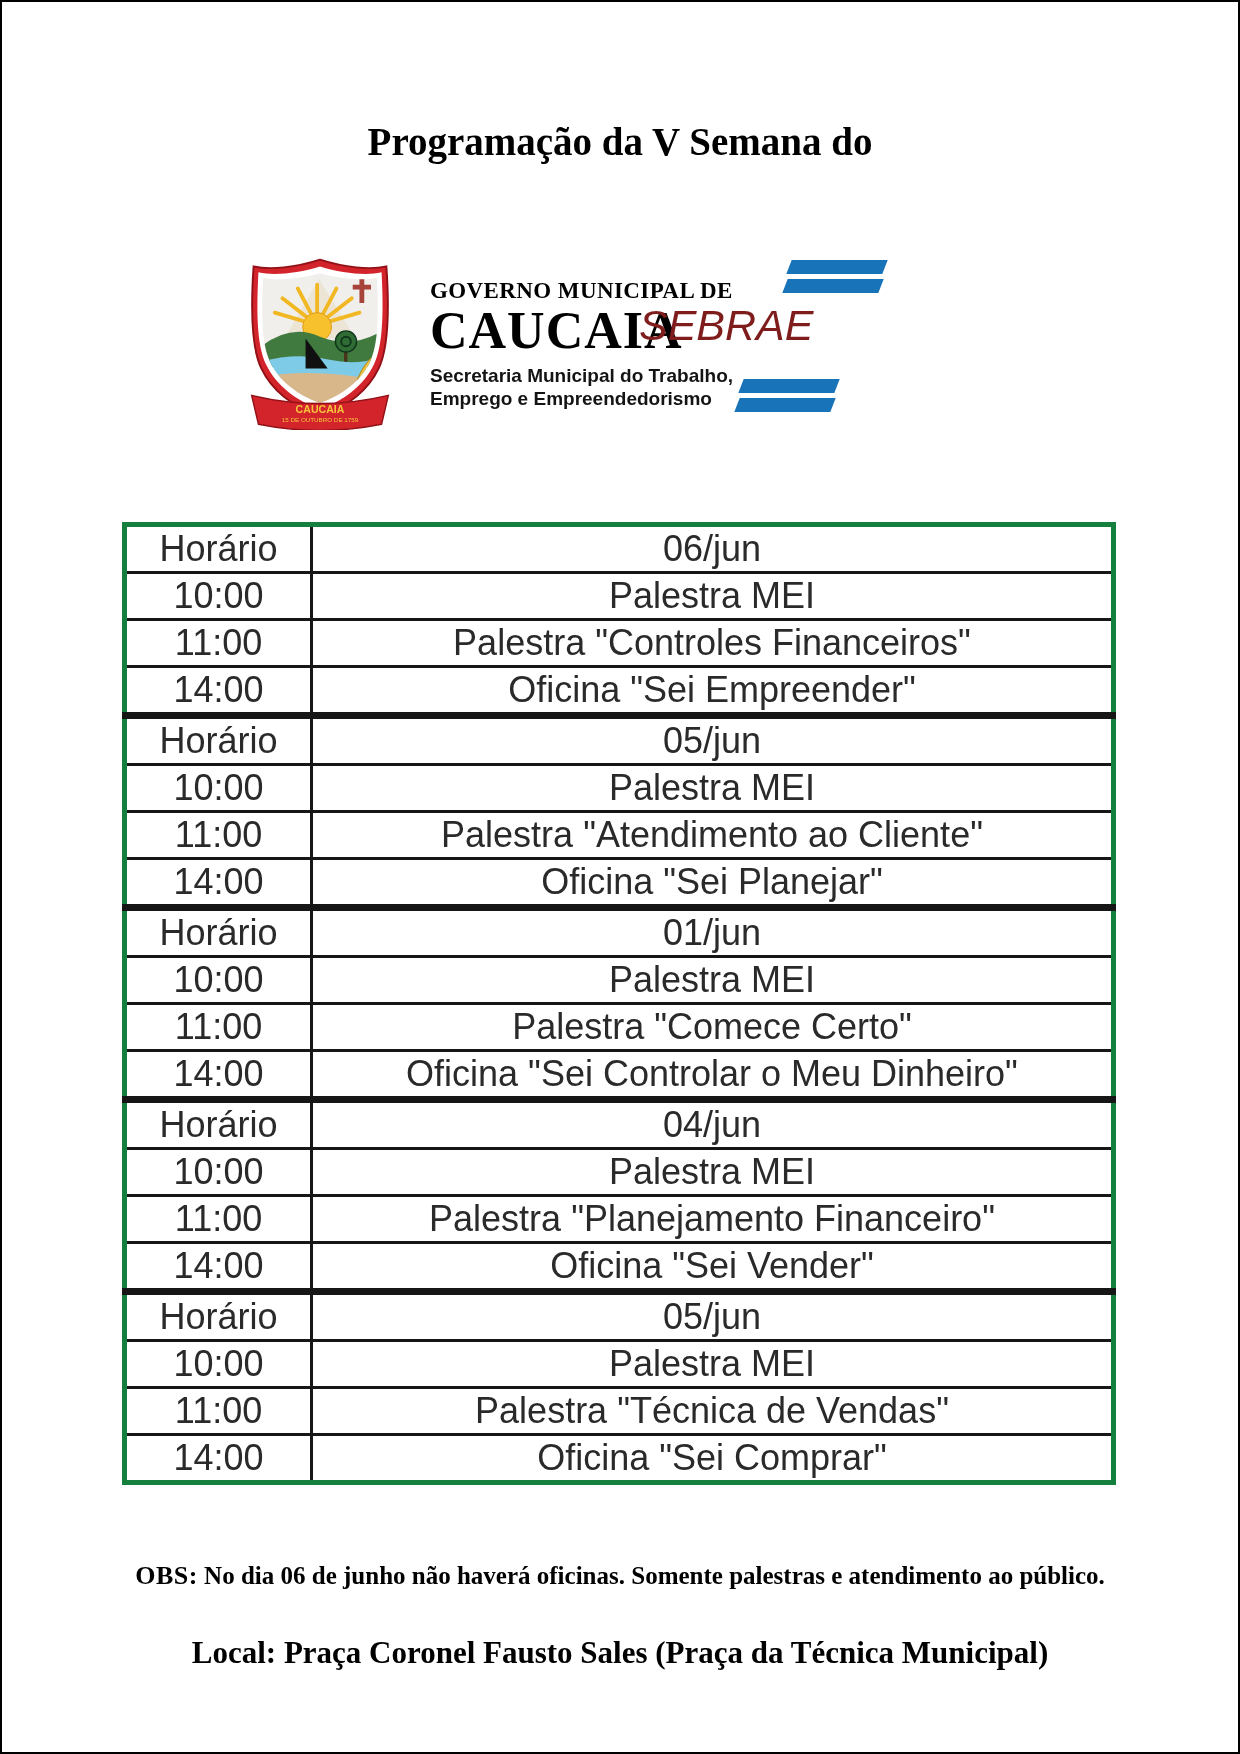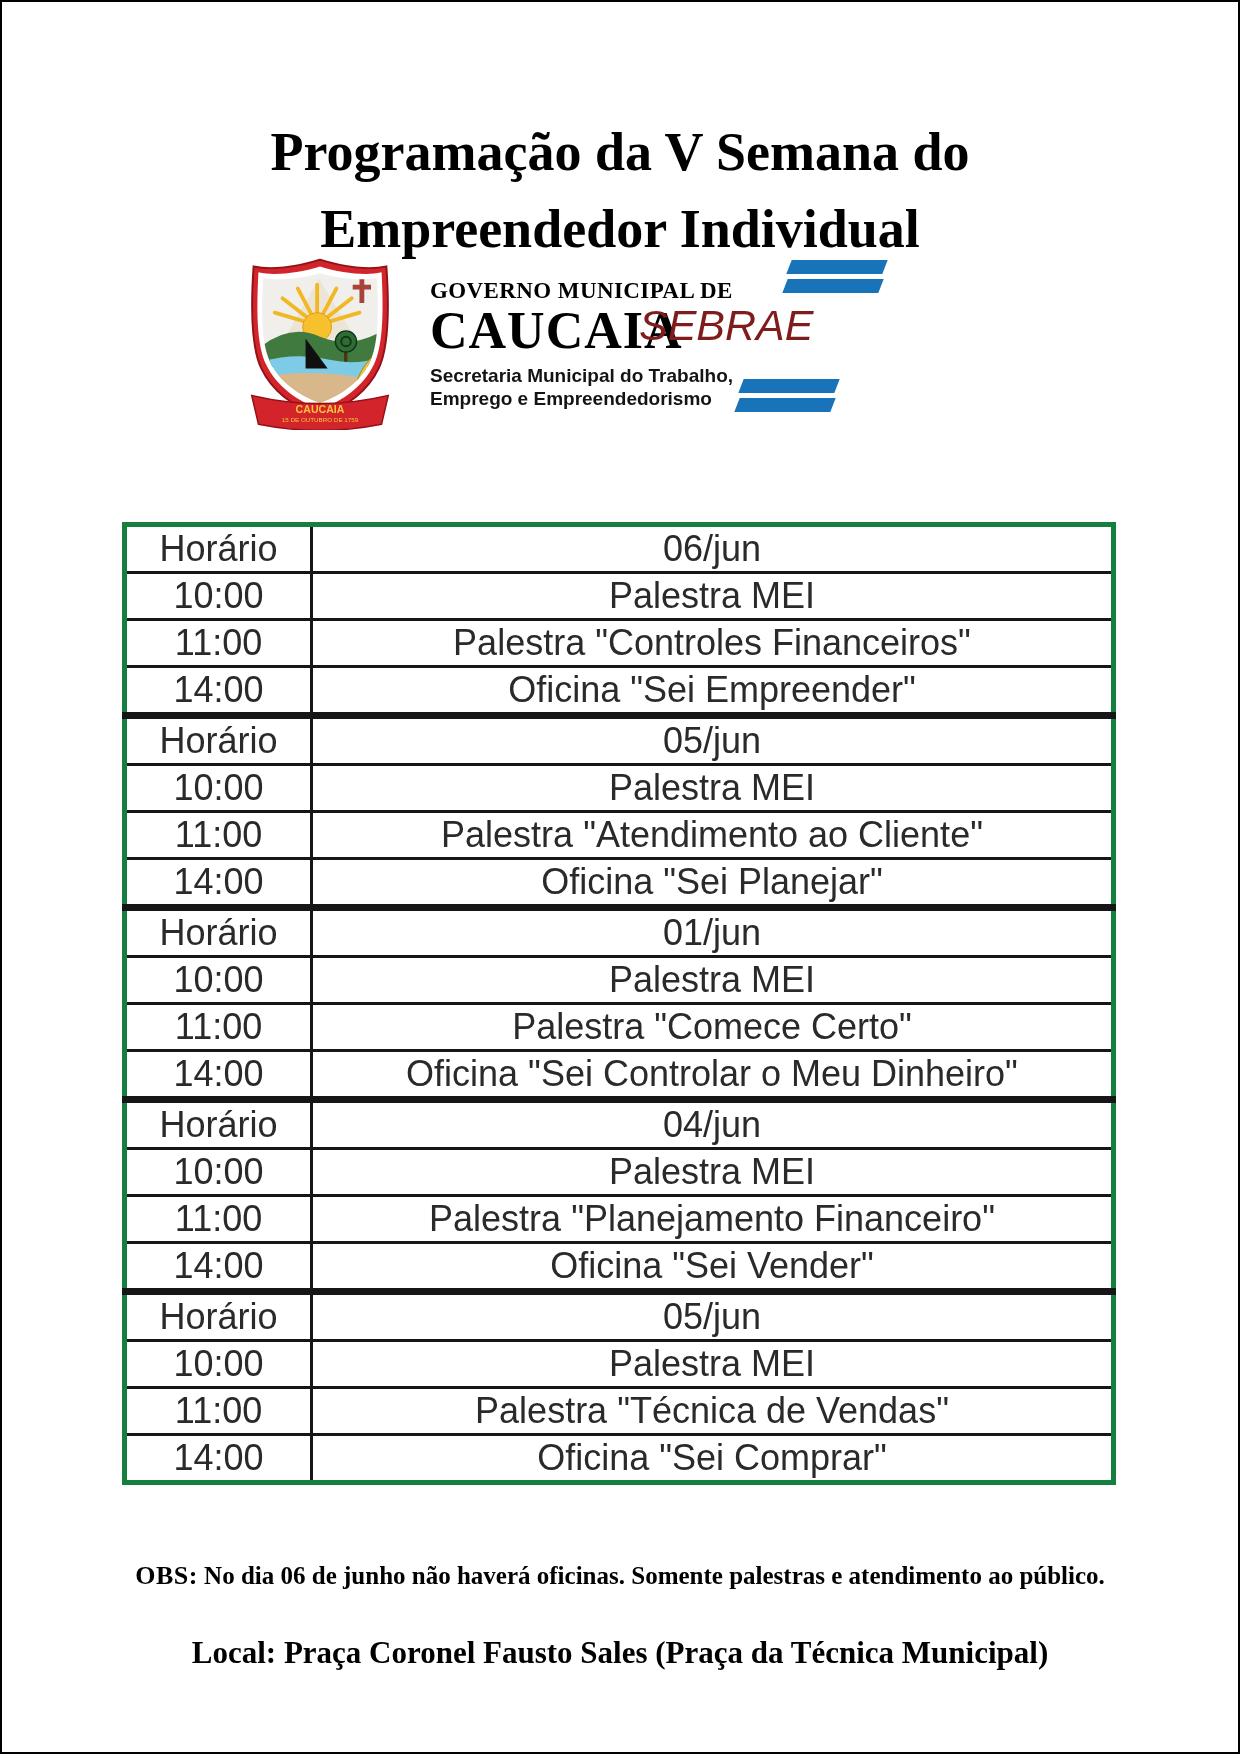--- a/index.html
+++ b/index.html
@@ -13,21 +13,21 @@
     overflow:hidden;
     font-family:"Liberation Serif", serif;
     color:#000;
   }
   
   .doc-title{
     position:absolute;top:112px;left:0;width:100%;
     text-align:center;
     font-family:"Liberation Serif", serif;
     font-weight:bold;
-    font-size:54px;
+    font-size:39px;
     line-height:1.42;
   }
   
   .crest{position:absolute;left:236px;top:250px;width:164px;height:178px;}
   .gov-block{
     position:absolute;left:428px;top:276px;width:220px;
     font-family:"Liberation Serif", serif;
   }
   .gov-line1{font-size:23px;font-weight:bold;letter-spacing:.4px;white-space:nowrap;}
   .gov-name{font-size:52px;font-weight:bold;letter-spacing:1px;line-height:1.02;white-space:nowrap;}
@@ -86,21 +86,20 @@
     font-weight:bold;font-size:31px;
   }
 </style>
 </head>
 <body>
 
 <div class="page">
 
   <div class="doc-title">
     <div>Programação da V Semana do</div>
-    <div>Empreendedor Individual</div>
   </div>
 
   <svg class="crest" viewBox="0 0 170 185" xmlns="http://www.w3.org/2000/svg">
     <defs>
       <clipPath id="shieldClip">
         <path d="M85 22 C64 28 40 30 26 27 C24 62 24 95 33 114 C43 135 63 149 85 157 C107 149 127 135 137 114 C146 95 146 62 144 27 C130 30 106 28 85 22 Z"></path>
       </clipPath>
     </defs>
     <path d="M85 8 C60 16 33 19 16 15 C13 58 13 98 24 121 C36 146 60 162 85 171 C110 162 134 146 146 121 C157 98 157 58 154 15 C137 19 110 16 85 8 Z" fill="#d3242b" stroke="#911117" stroke-width="2"></path>
     <path d="M85 15 C62 22 37 25 21 21 C19 60 19 96 29 117 C40 140 62 155 85 164 C108 155 130 140 141 117 C151 96 151 60 149 21 C133 25 108 22 85 15 Z" fill="#ffffff"></path>

